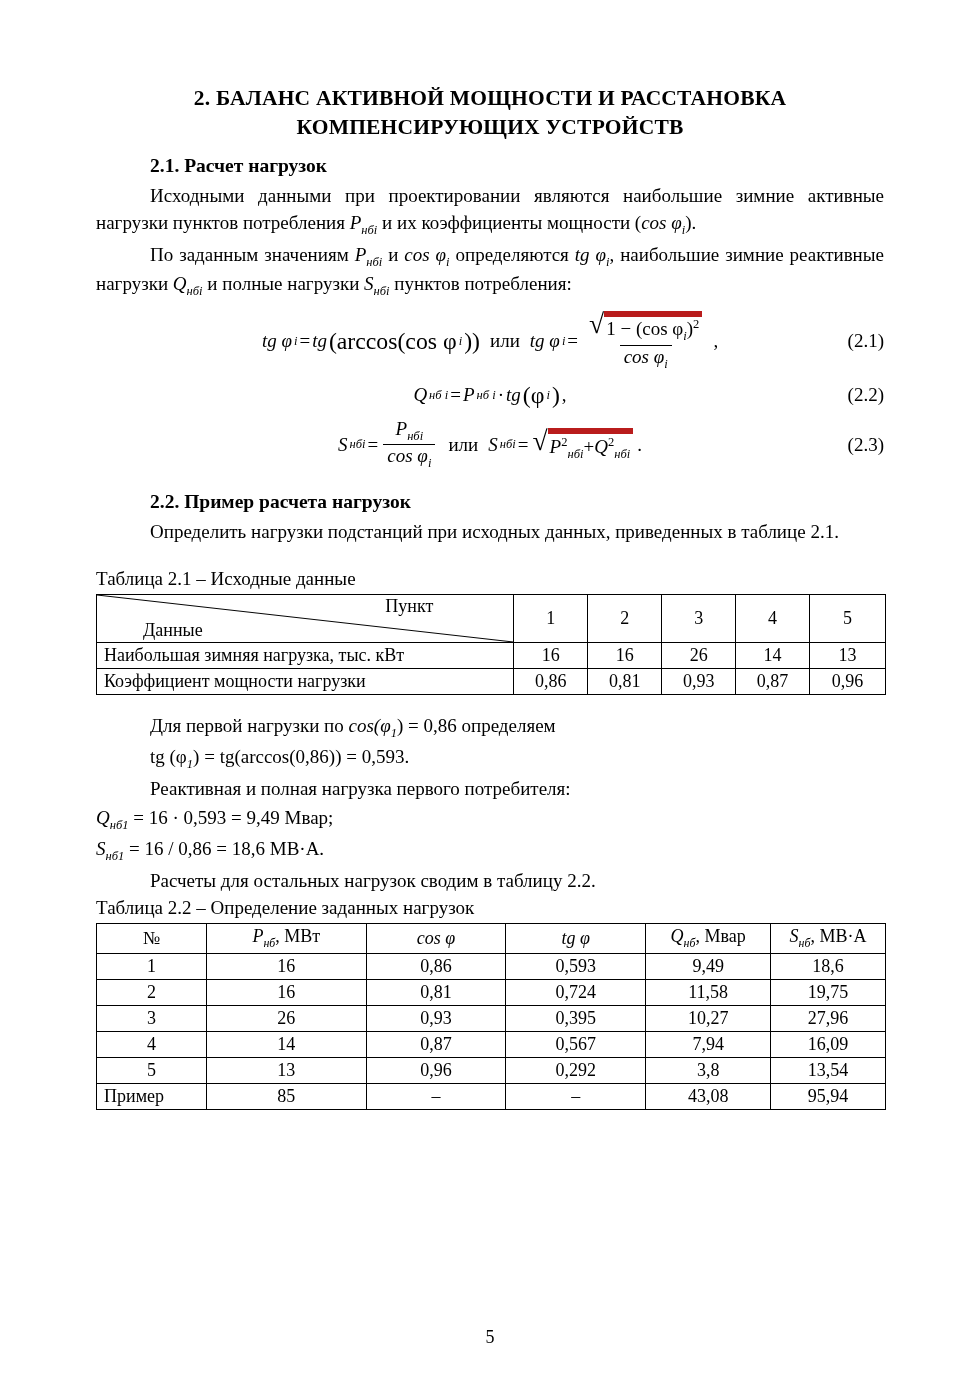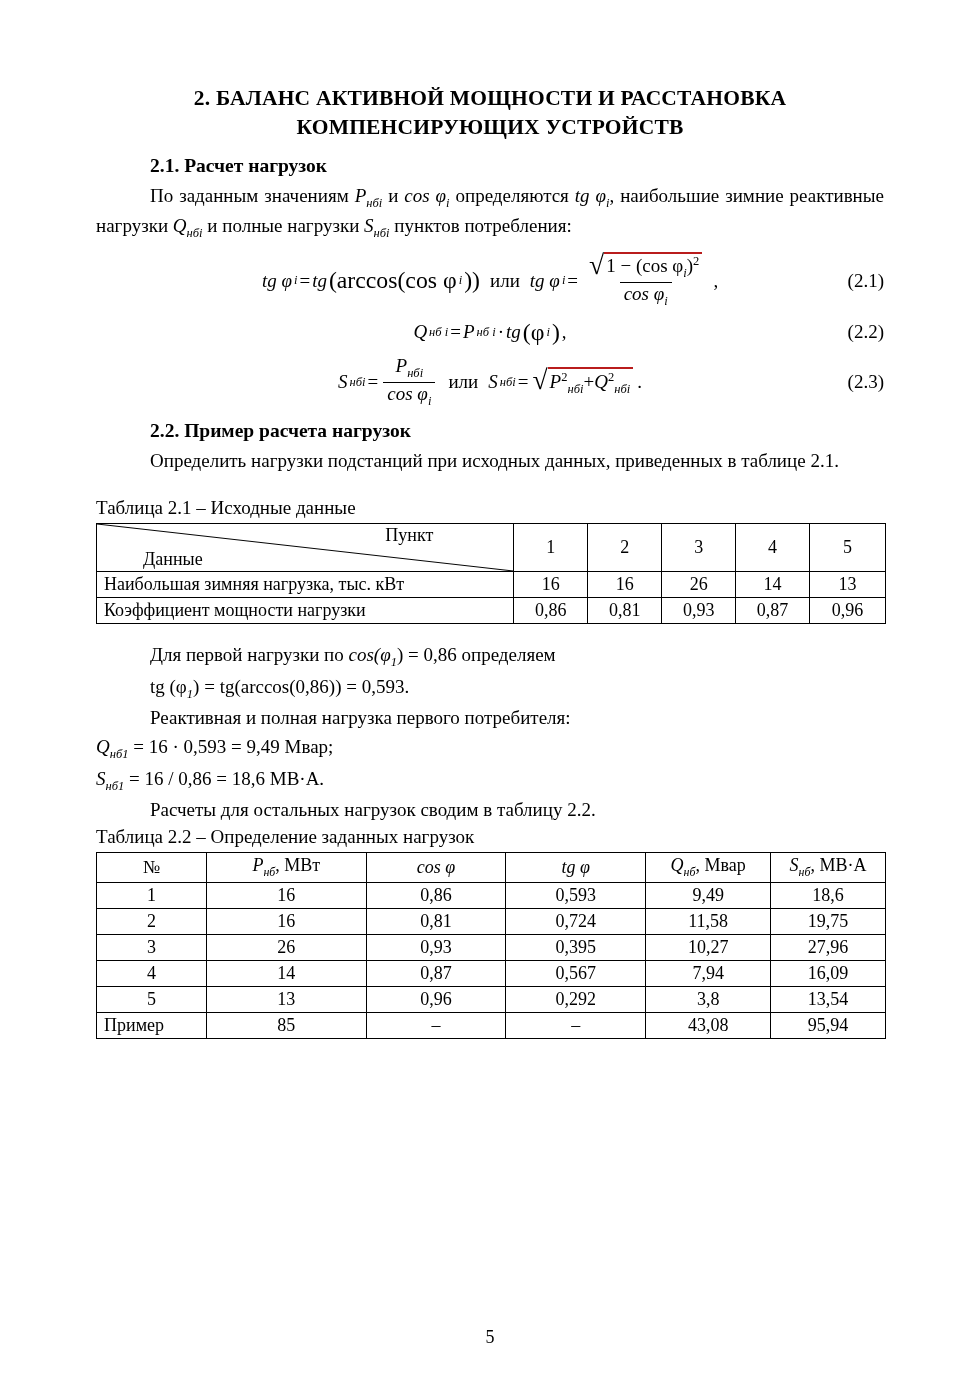--- a/index.html
+++ b/index.html
@@ -92,21 +92,21 @@
     display: inline-flex;
     align-items: stretch;
     margin: 0 2px;
   }
   .sqrt .radical {
     font-size: 1.45em;
     line-height: 1;
     transform: translateY(-1px);
   }
   .sqrt .rad-body {
-    border-top: 2px solid #b91c1c;
+    border-top: 6px solid #b91c1c;
     padding: 1px 3px 0 2px;
   }
   .big-paren { font-size: 1.25em; }
 
   
   .table-caption {
     font-size: 19px;
     margin: 22px 0 4px 0;
   }
   table.data {
@@ -177,20 +177,23 @@
 
 <div class="page">
 
   <h1 class="doc-title">
     <span>2. БАЛАНС АКТИВНОЙ МОЩНОСТИ И РАССТАНОВКА</span><br>
     <span>КОМПЕНСИРУЮЩИХ УСТРОЙСТВ</span>
   </h1>
 
   <h2 class="section-title">2.1. Расчет нагрузок</h2>
 
+  <p class="para">
+    <span>Исходными данными при проектировании являются наибольшие зимние активные нагрузки пунктов потребления </span><span class="i">P</span><span class="sub">нбi</span><span> и их коэффициенты мощности (</span><span class="i">cos φ</span><span class="sub">i</span><span>).</span>
+  </p>
 
   <p class="para">
     <span>По заданным значениям </span><span class="i">P</span><span class="sub">нбi</span><span> и </span><span class="i">cos φ</span><span class="sub">i</span><span> определяются </span><span class="i">tg φ</span><span class="sub">i</span><span>, наибольшие зимние реактивные нагрузки </span><span class="i">Q</span><span class="sub">нбi</span><span> и полные нагрузки </span><span class="i">S</span><span class="sub">нбi</span><span> пунктов потребления:</span>
   </p>
 
   <div class="eq-row">
     <div class="eq-body">
       <span class="i">tg φ</span>
         <span class="sub">i</span>
       <span>=</span>
@@ -248,21 +251,21 @@
       <span>=</span>
       <span class="sqrt">
         <span class="radical">√</span>
         <span class="rad-body"><span class="i">P</span><span class="sup">2</span><span class="sub">нбi</span><span>+</span><span class="i">Q</span><span class="sup">2</span><span class="sub">нбi</span></span>
       </span>
       <span>.</span>
     </div>
     <span class="eq-num">(2.3)</span>
   </div>
 
-  <h2 class="section-title" style="margin-top:12px;">2.2. Пример расчета нагрузок</h2>
+  <h2 class="section-title" style="margin-top:20px;">2.2. Пример расчета нагрузок</h2>
 
   <p class="para italic">Определить нагрузки подстанций при исходных данных, приведенных в таблице 2.1.</p>
 
   <div class="table-caption">Таблица 2.1 – Исходные данные</div>
 
   <table class="data">
     <tbody>
         <tr>
       <td class="diag-cell" rowspan="1">
         <svg class="diag-line" viewBox="0 0 418 48" preserveAspectRatio="none">

